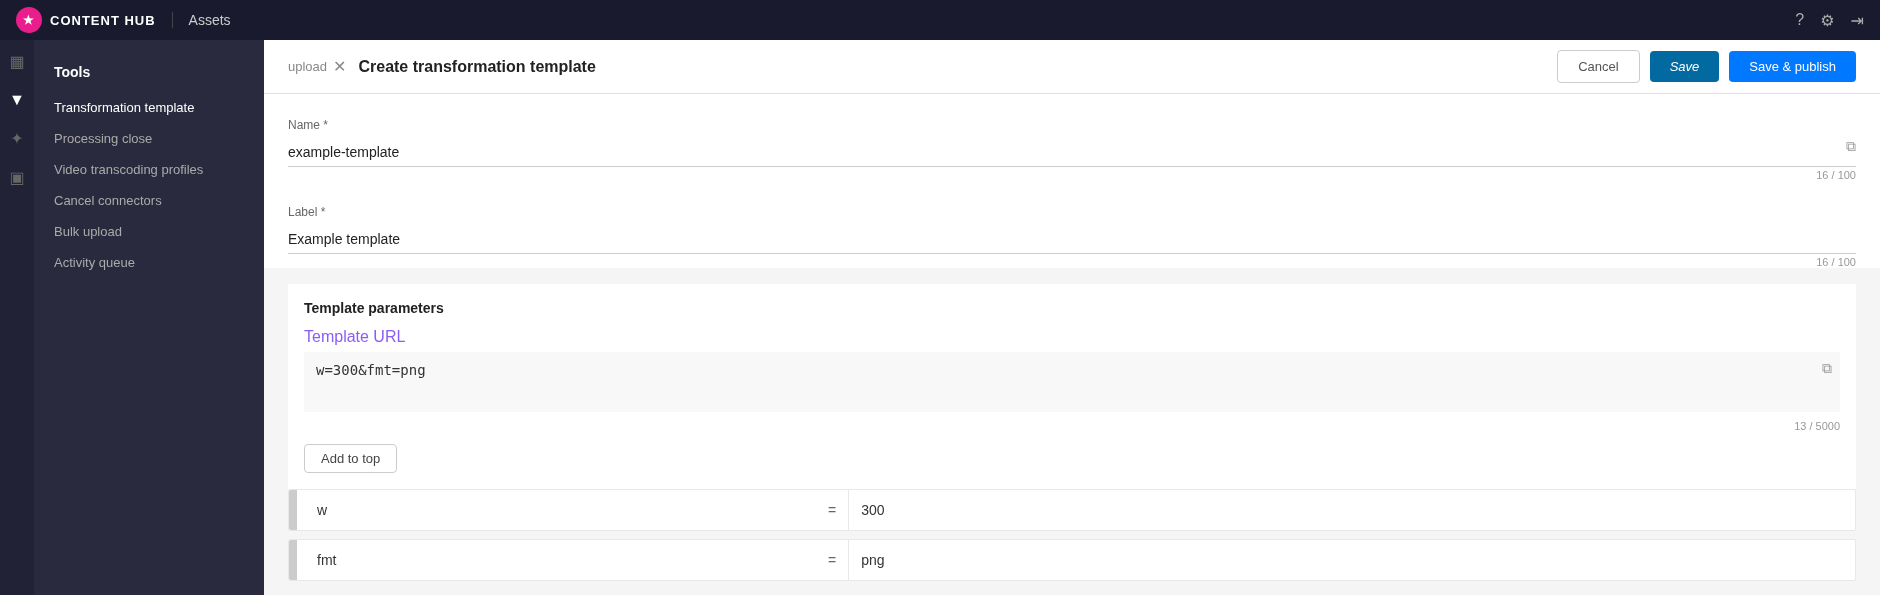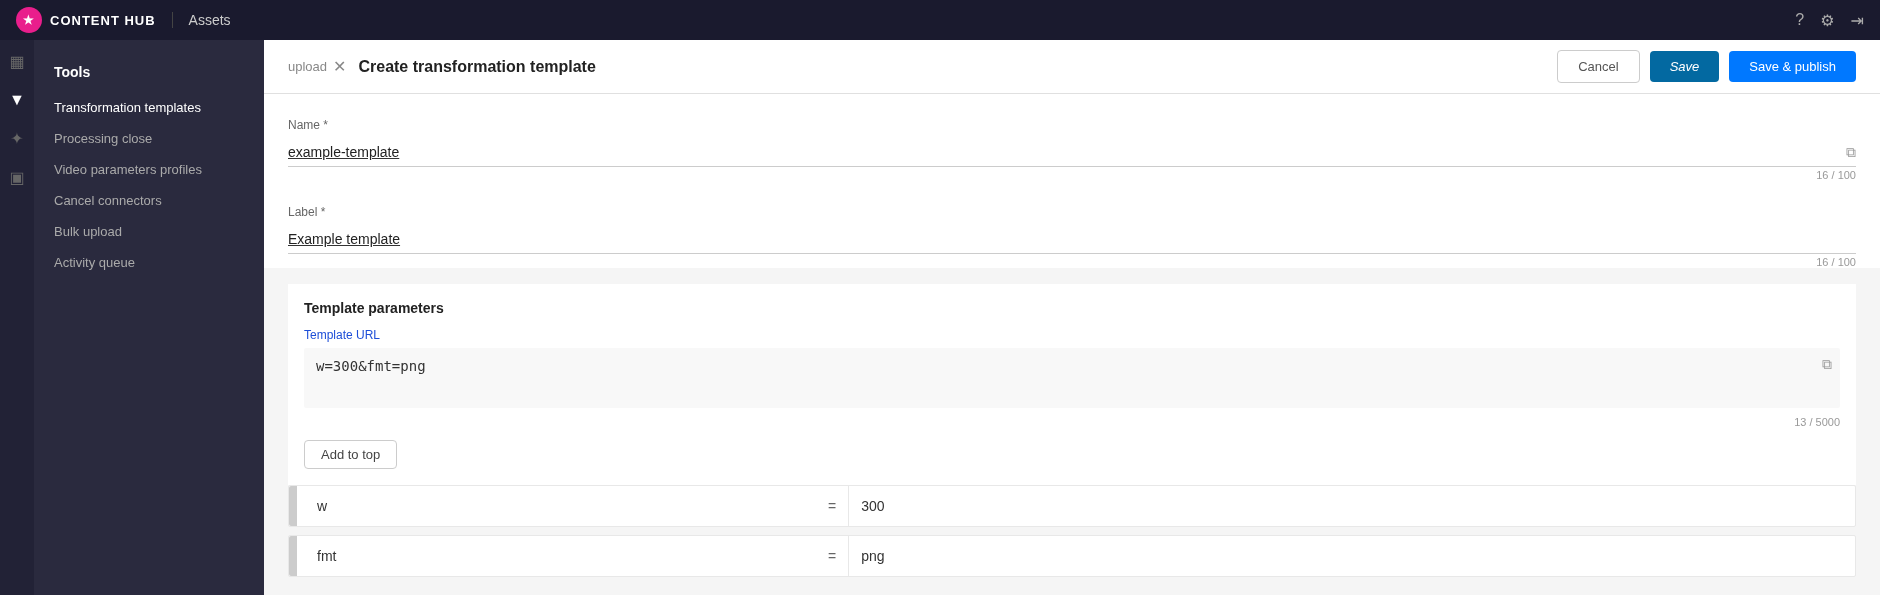--- a/index.html
+++ b/index.html
@@ -54,27 +54,27 @@
     
     .form-section { padding: 24px 24px 0; background: #fff; margin: 0; }
     .form-row { display: flex; gap: 24px; margin-bottom: 4px; flex-direction: column; }
     .form-group { flex: 1; }
     .form-label { font-size: 12px; color: #666; margin-bottom: 6px; }
     .form-input {
       width: 100%; border: none; border-bottom: 1px solid #ccc;
       padding: 6px 0; font-size: 14px; color: #222; background: transparent; outline: none;
     }
     .form-counter { font-size: 11px; color: #999; text-align: right; margin-top: 2px; }
-    .input-wrapper { position: relative; display: flex; align-items: center; text-decoration: underline; }
+    .input-wrapper { position: relative; display: flex; align-items: flex-start; }
     .copy-icon { position: absolute; right: 0; color: #999; cursor: pointer; font-size: 14px; }
 
     
     .params-section { background: #fff; padding: 20px 24px; }
     .params-title { font-size: 14px; font-weight: 600; color: #222; margin-bottom: 12px; }
-    .template-url-label { font-size: 12px; color: #1d4ed8; margin-bottom: 6px; margin-top: 9px; }
+    .template-url-label { font-size: 16px; color: #8b5cf6; margin-bottom: 6px; margin-top: 9px; }
     .template-url-area {
       width: 100%; min-height: 60px; background: #f8f8f8; border: none;
       padding: 10px 40px 10px 12px; font-size: 14px; color: #333; resize: none; outline: none;
       border-radius: 2px; font-family: monospace; position: relative;
     }
     .url-area-wrapper { position: relative; }
     .url-copy-icon { position: absolute; top: 8px; right: 8px; color: #999; cursor: pointer; font-size: 14px; }
     .char-counter { font-size: 11px; color: #999; text-align: right; margin-top: 4px; margin-bottom: 12px; }
 
     .add-btn {
@@ -118,23 +118,23 @@
 
   <div class="icon-rail">
     <span class="rail-icon">▦</span>
     <span class="rail-icon active">▼</span>
     <span class="rail-icon">✦</span>
     <span class="rail-icon">▣</span>
   </div>
 
   <div class="sidebar">
     <div class="sidebar-title">Tools</div>
-    <div class="sidebar-item active">Transformation templates</div>
+    <div class="sidebar-item active">Transformation template</div>
     <div class="sidebar-item">Processing close</div>
-    <div class="sidebar-item">Video parameters profiles</div>
+    <div class="sidebar-item">Video transcoding profiles</div>
     <div class="sidebar-item">Cancel connectors</div>
     <div class="sidebar-item">Bulk upload</div>
     <div class="sidebar-item">Activity queue</div>
   </div>
 
   <div class="main-content">
 
     <div class="page-header">
       <div style="display:flex; align-items:center; gap:12px;">
         <div class="page-header-close">

